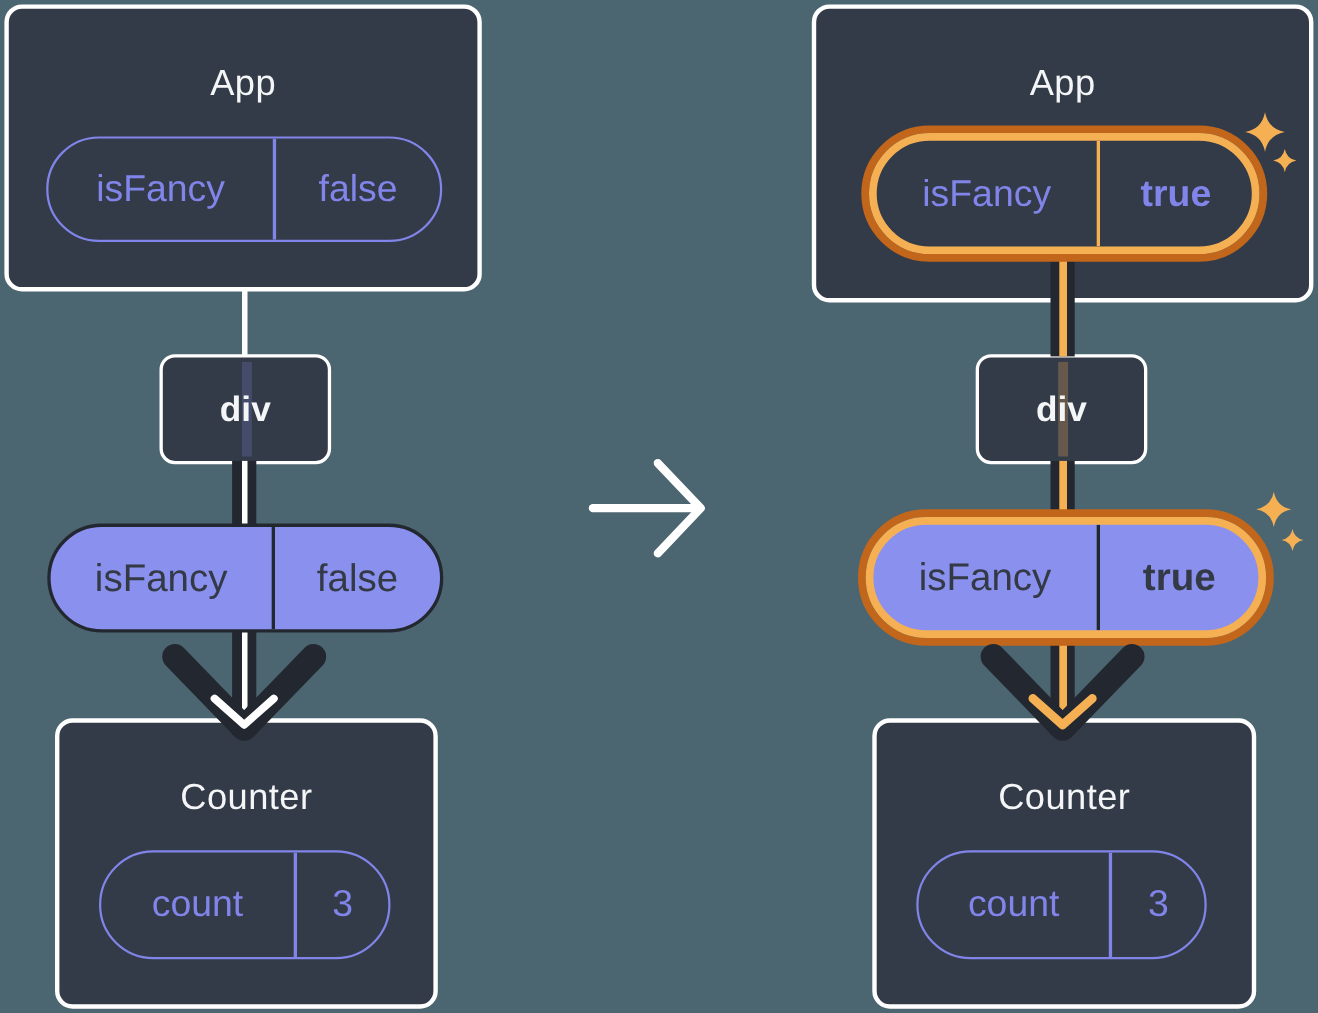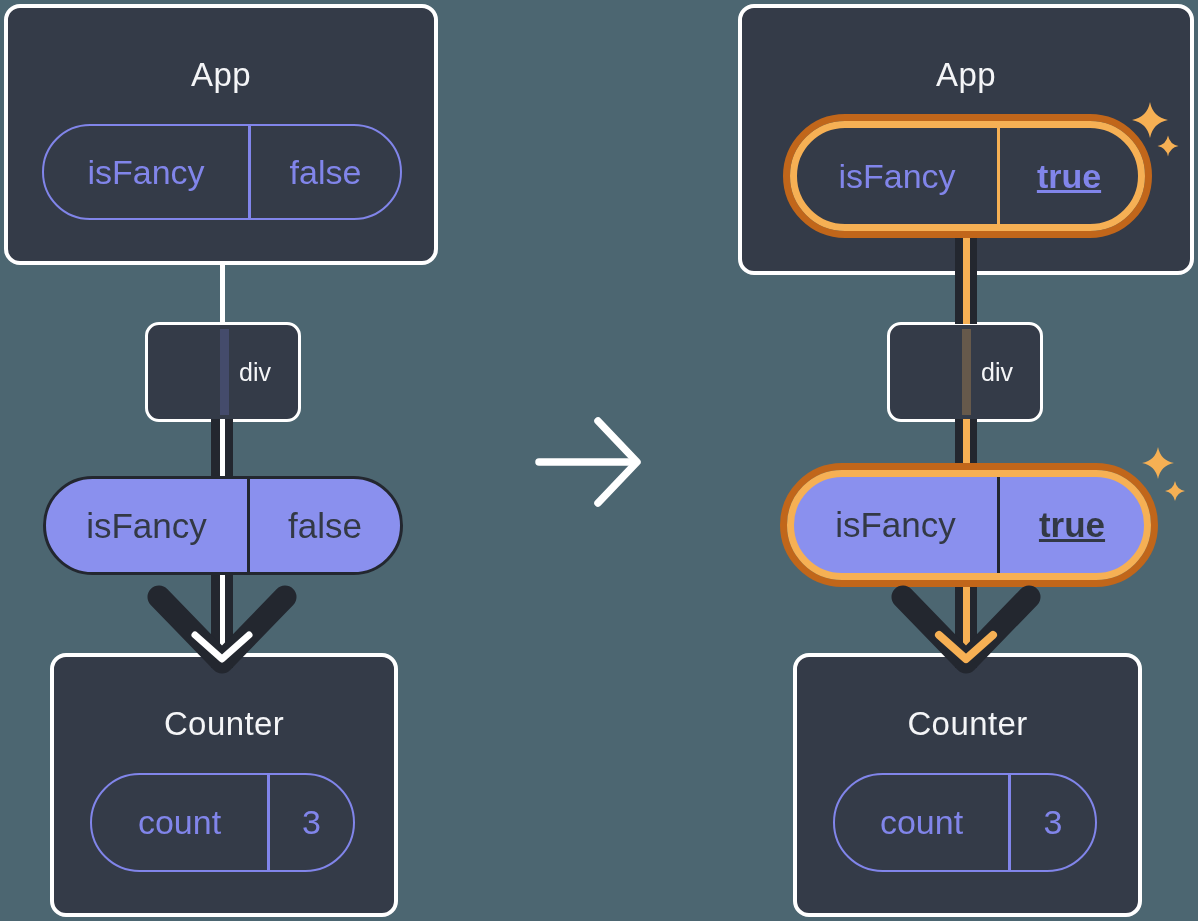--- a/index.html
+++ b/index.html
@@ -12,32 +12,32 @@
   .card{
     position:absolute;box-sizing:border-box;
     background:#343B48;border:4px solid #FFFFFF;border-radius:16px;
   }
   .card-title{
     text-align:center;color:#F4F5F7;font-size:33px;font-weight:500;
     margin-top:48px;letter-spacing:.4px;
   }
   .div-label{
     width:100%;height:100%;display:flex;align-items:center;justify-content:center;
-    color:#F4F5F7;font-size:25px;font-weight:400;position:relative;z-index:2;padding-left:32px;
+    color:#F4F5F7;font-size:32px;font-weight:700;position:relative;z-index:2;
   }
   
   .pill{position:absolute;box-sizing:border-box;display:flex;align-items:stretch;overflow:hidden;}
   .pill-outline{
     border:2.5px solid #8185EA;border-radius:60px;color:#8185EA;background:transparent;
   }
   .pill-solid{
     background:#8A90EE;border:3px solid #23272F;border-radius:60px;color:#333945;
   }
   .cell{display:flex;align-items:center;justify-content:center;font-size:34px;}
-  .val-bold{font-weight:700;text-decoration:underline;}
+  .val-bold{font-weight:700;}
   .div-line{width:3px;flex:0 0 3px;background:#8185EA;}
   .pill-solid .div-line{background:#23272F;}
   
   .fancy-outer{
     position:absolute;box-sizing:border-box;
     border:7px solid #C1661A;border-radius:64px;
   }
   .fancy-inner{
     width:100%;height:100%;box-sizing:border-box;
     border:7px solid #F6B054;border-radius:56px;

